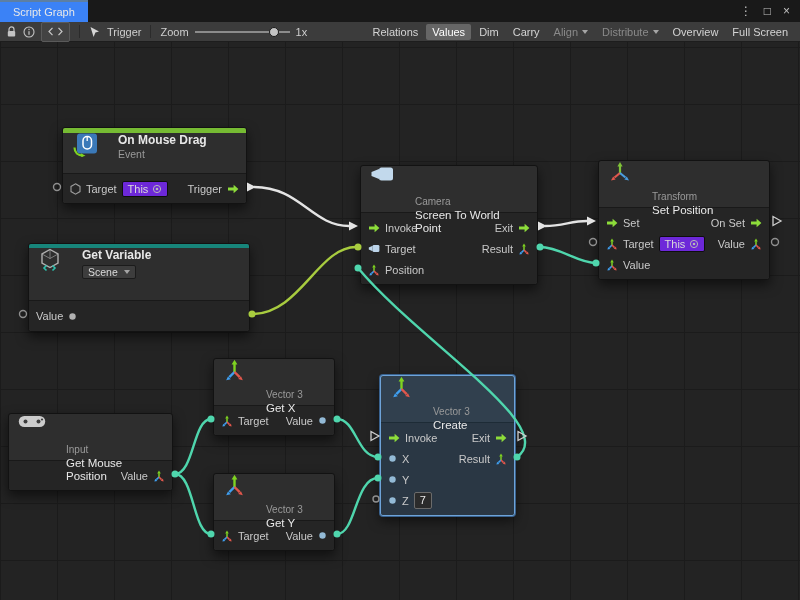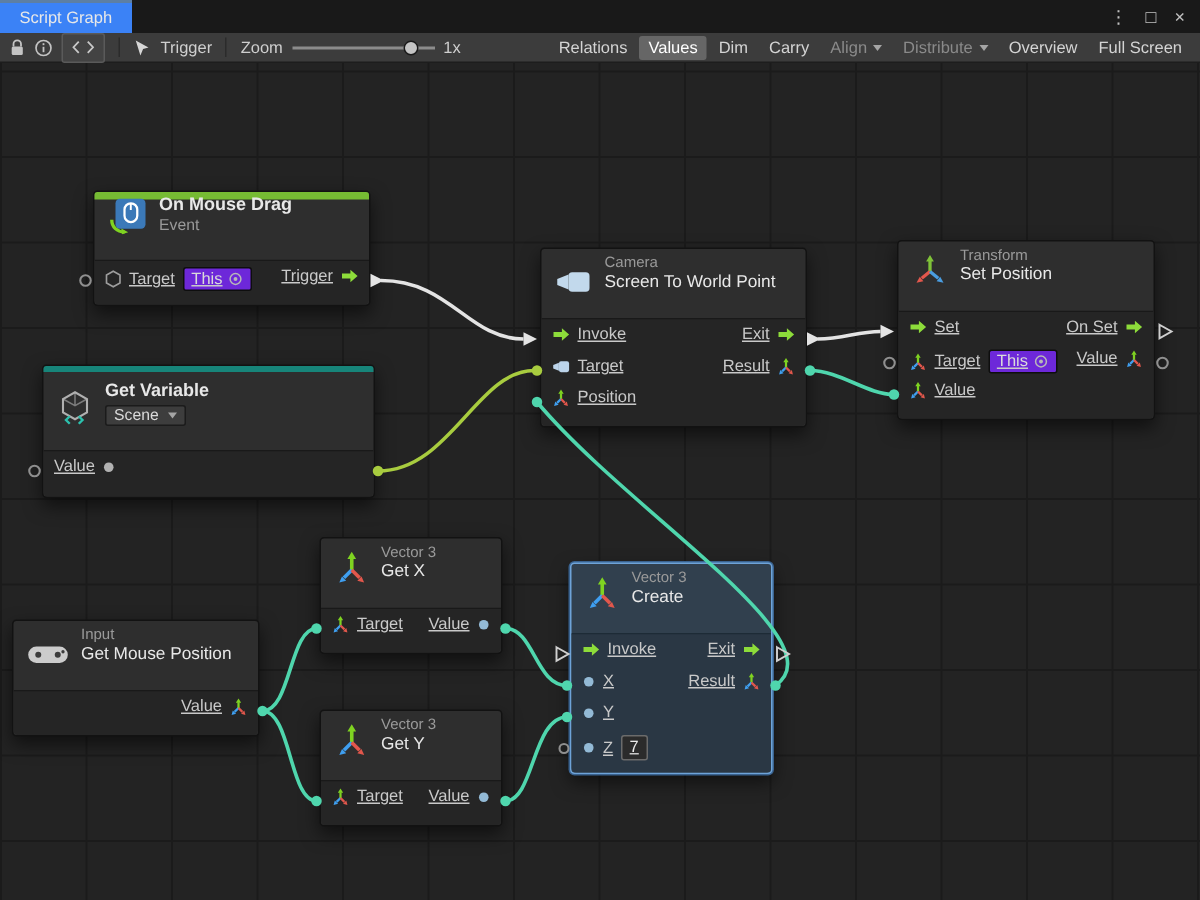--- a/index.html
+++ b/index.html
@@ -42,32 +42,32 @@
     background-image:linear-gradient(#1b1b1b 1px,transparent 1px),
                      linear-gradient(90deg,#1b1b1b 1px,transparent 1px);
     background-size:57px 57px;background-position:0px 5px;overflow:hidden;}
 
   
   .node{position:absolute;background:#2e2e2e;border:1px solid #121212;border-radius:3px;
     box-shadow:0 5px 12px rgba(0,0,0,.55);z-index:2;}
   .accent{height:5px;border-radius:2px 2px 0 0;}
   .accent.event{background:#76bb33;}
   .accent.variable{height:4px;background:#17857a;}
-  .node-header{display:flex;align-items:flex-end;gap:8px;padding:16px 9px;height:46px;}
+  .node-header{display:flex;align-items:flex-start;gap:20px;padding:0 9px;height:46px;}
   .node-header.h-event{height:40px;}
   .node-header.h-variable{height:52px;}
   .node-titles{display:flex;flex-direction:column;justify-content:center;gap:1px;}
   .node-category{font-size:10px;color:#9a9a9a;line-height:1.15;margin-top:30px;}
   .node-title{font-size:11.5px;color:#e8e8e8;line-height:1.2;}
   .node-title.bold{font-weight:bold;font-size:12px;}
   .node-sub{font-size:10.5px;color:#9a9a9a;line-height:1.2;}
   .node-ports{background:#252525;border-top:1px solid #191919;border-radius:0 0 3px 3px;
     padding:4px 7px;}
-  .port-row{display:flex;align-items:flex-start;justify-content:space-between;height:21px;
-    font-size:11px;color:#c9c9c9;text-decoration:underline;}
+  .port-row{display:flex;align-items:center;justify-content:space-between;height:21px;
+    font-size:11px;color:#c9c9c9;}
   .port-row.tall{height:22px;}
   .port-row.right-only{justify-content:flex-end;}
   .port{display:inline-flex;align-items:center;gap:5px;}
   .icon{display:inline-flex;align-items:center;justify-content:center;}
   .icon svg{display:block;}
 
   .chip{display:inline-flex;align-items:center;gap:4px;background:#6d28d9;
     border:1px solid #0e0e0e;border-radius:2px;padding:1px 5px;font-size:11px;color:#dadada;}
   .select{display:inline-flex;align-items:center;gap:6px;background:#3d3d3d;
     border:1px solid #1b1b1b;border-radius:2px;padding:1px 6px;font-size:11px;color:#dadada;}

